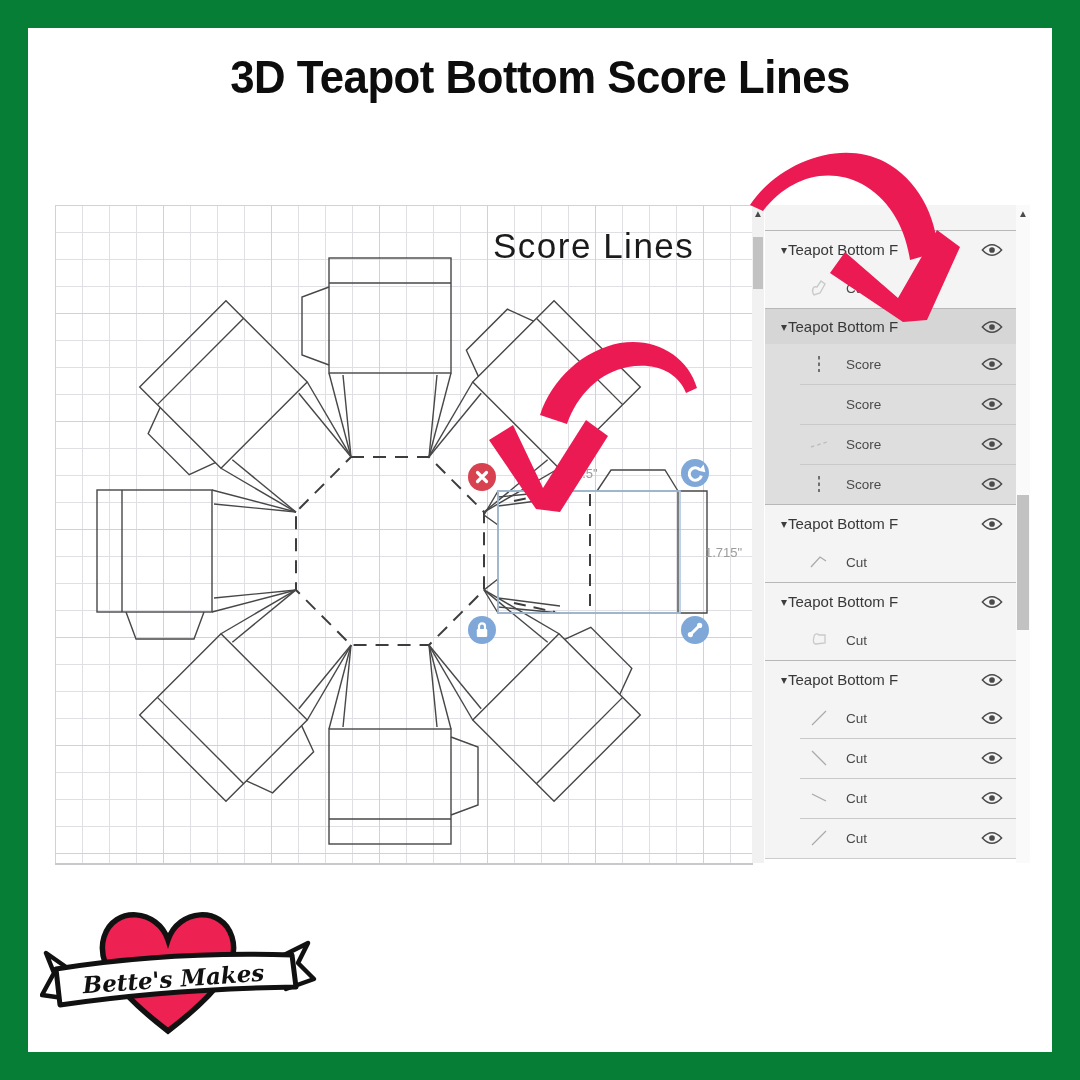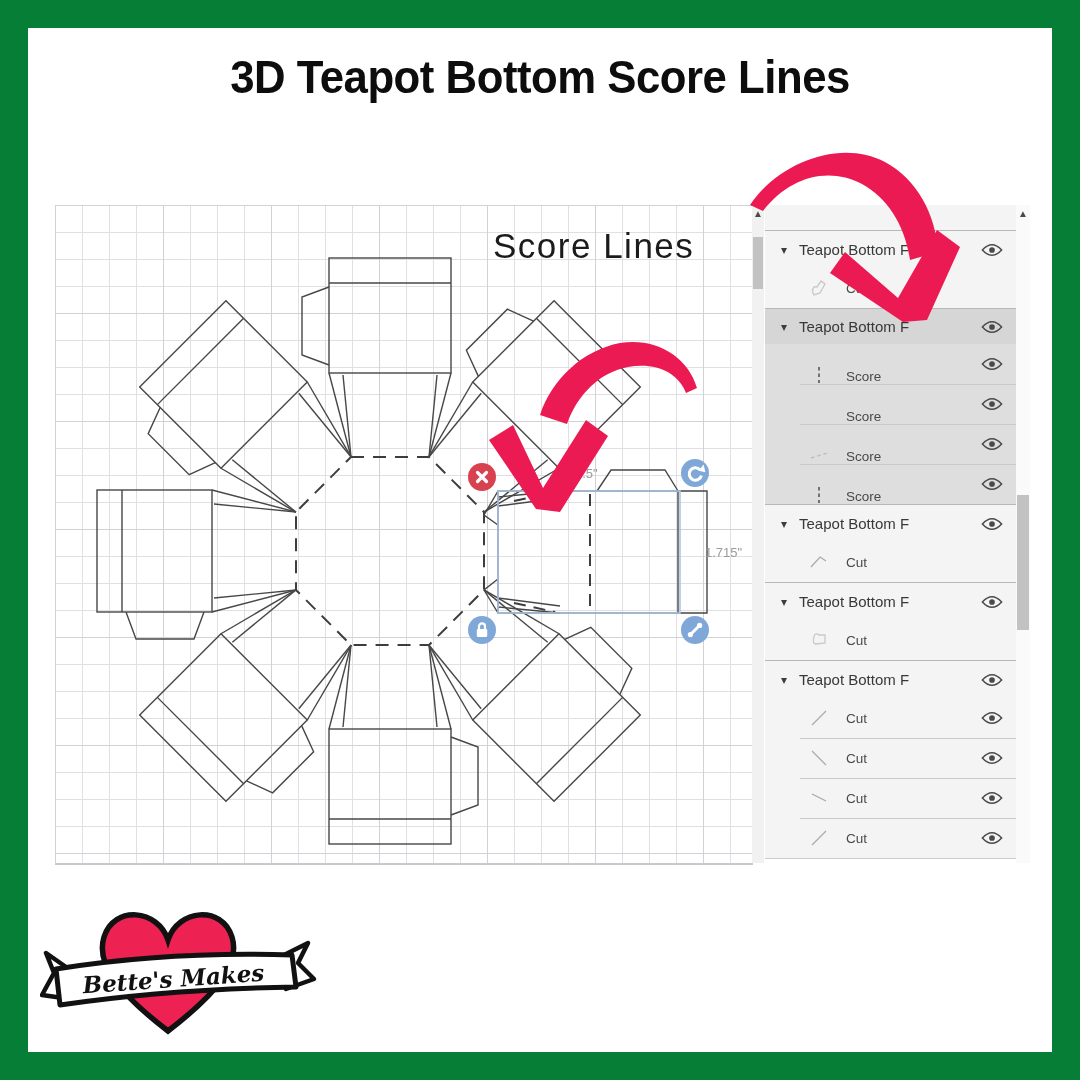--- a/index.html
+++ b/index.html
@@ -28,24 +28,24 @@
   .vscroll .thumb{position:absolute;left:1px;right:1px;background:#c2c2c2;}
   #canvas-scrollbar{left:752px;width:12px;}
   #panel-scrollbar{left:1016px;width:14px;background:#fafafa;}
   
   .layers-panel{position:absolute;left:765px;top:205px;width:251px;background:#f4f4f4;
       border-bottom:1px solid #cdcdcd;z-index:10;}
   .panel-top-pad{height:25px;}
   .layer-group{border-top:1px solid #b7b7b7;}
   .group-header{height:37px;display:flex;align-items:center;position:relative;cursor:pointer;}
   .group-header .tri{margin-left:16px;font-size:12px;color:#3d3d3d;}
-  .group-header .gname{margin-left:12px;font-size:15px;color:#383838;}
+  .group-header .gname{margin-left:1px;font-size:15px;color:#383838;}
   .layer-group.selected .group-header{height:35px;background:#d6d6d6;}
   .layer-item{height:40px;display:flex;align-items:center;position:relative;cursor:pointer;}
-  .layer-group.selected .layer-item{background:#dedede;align-items:flex-end;}
+  .layer-group.selected .layer-item{background:#dedede;}
   .layer-item .sep{position:absolute;top:0;left:35px;right:0;height:1px;background:#c9c9c9;}
   .layer-item .thumb{width:18px;height:18px;margin-left:45px;flex:0 0 18px;}
   .layer-item .iname{margin-left:18px;font-size:13.5px;color:#4a4a4a;}
   .eye{position:absolute;right:13px;top:50%;transform:translateY(-50%);width:22px;height:15px;cursor:pointer;}
   
   #arrows-svg{position:absolute;left:0;top:0;z-index:50;pointer-events:none;}
   #overlay-svg{z-index:15;}
   #pattern-svg{z-index:5;}
   .logo{position:absolute;left:40px;top:895px;z-index:40;}
 </style>

